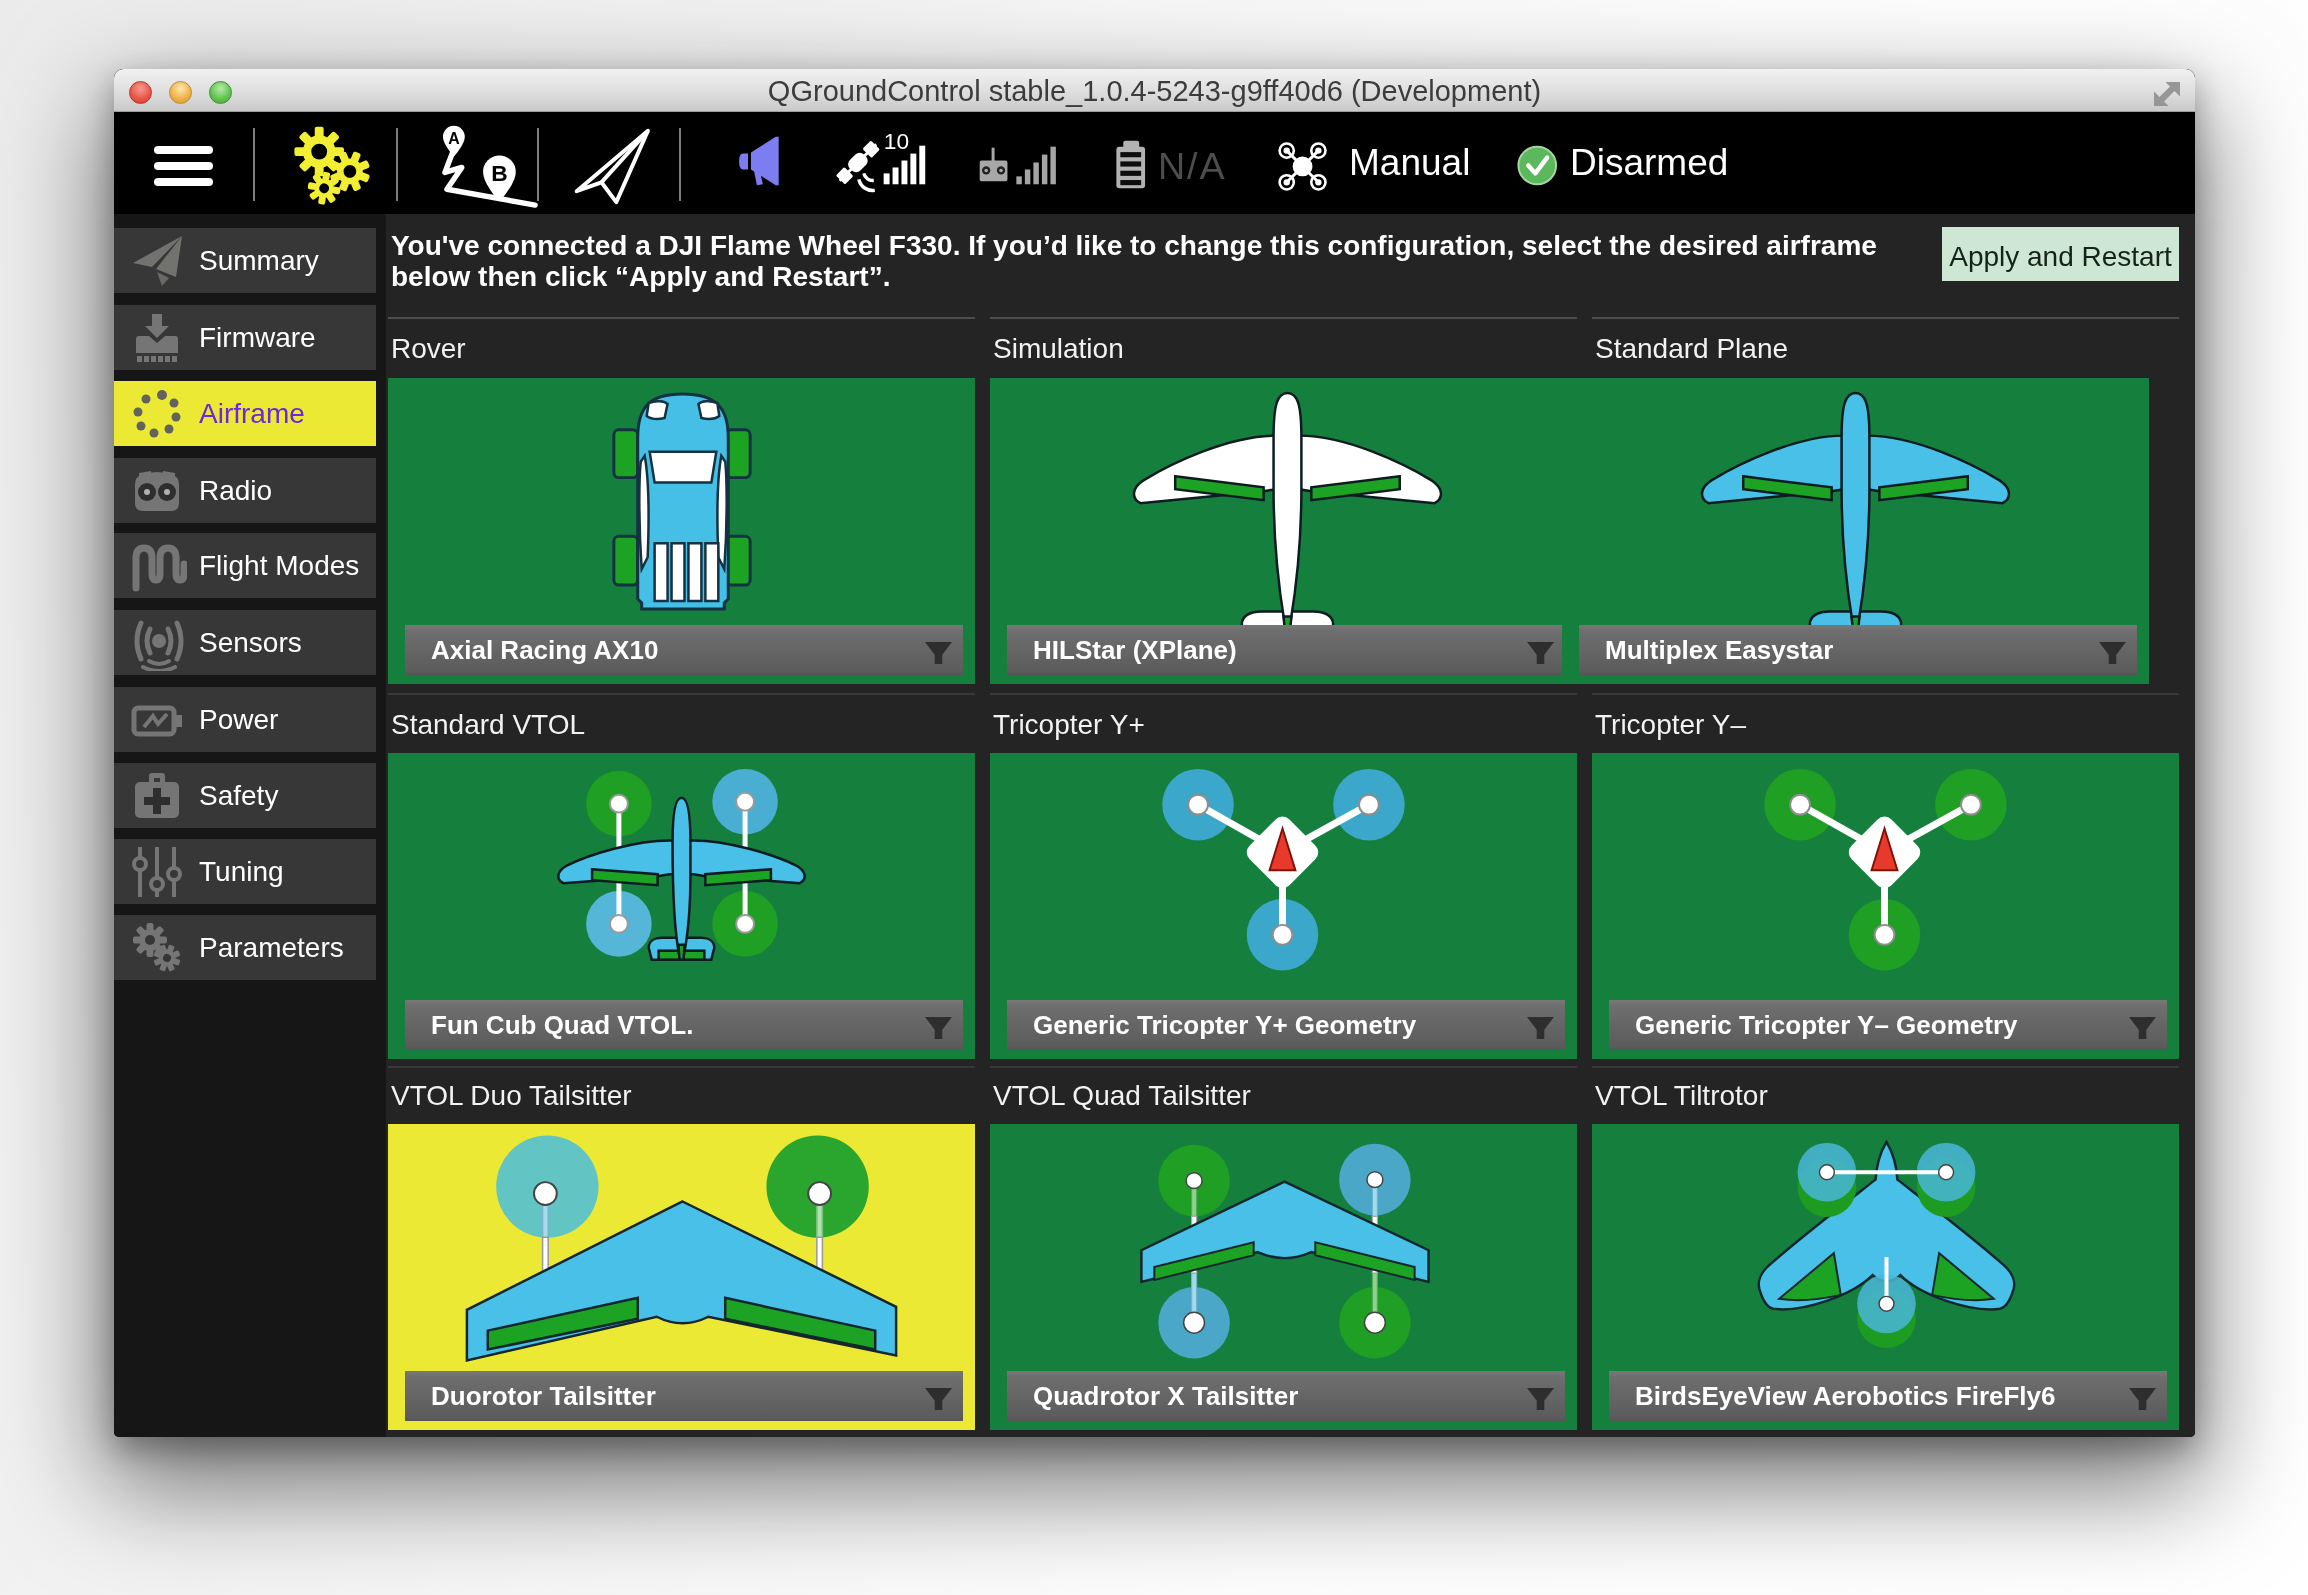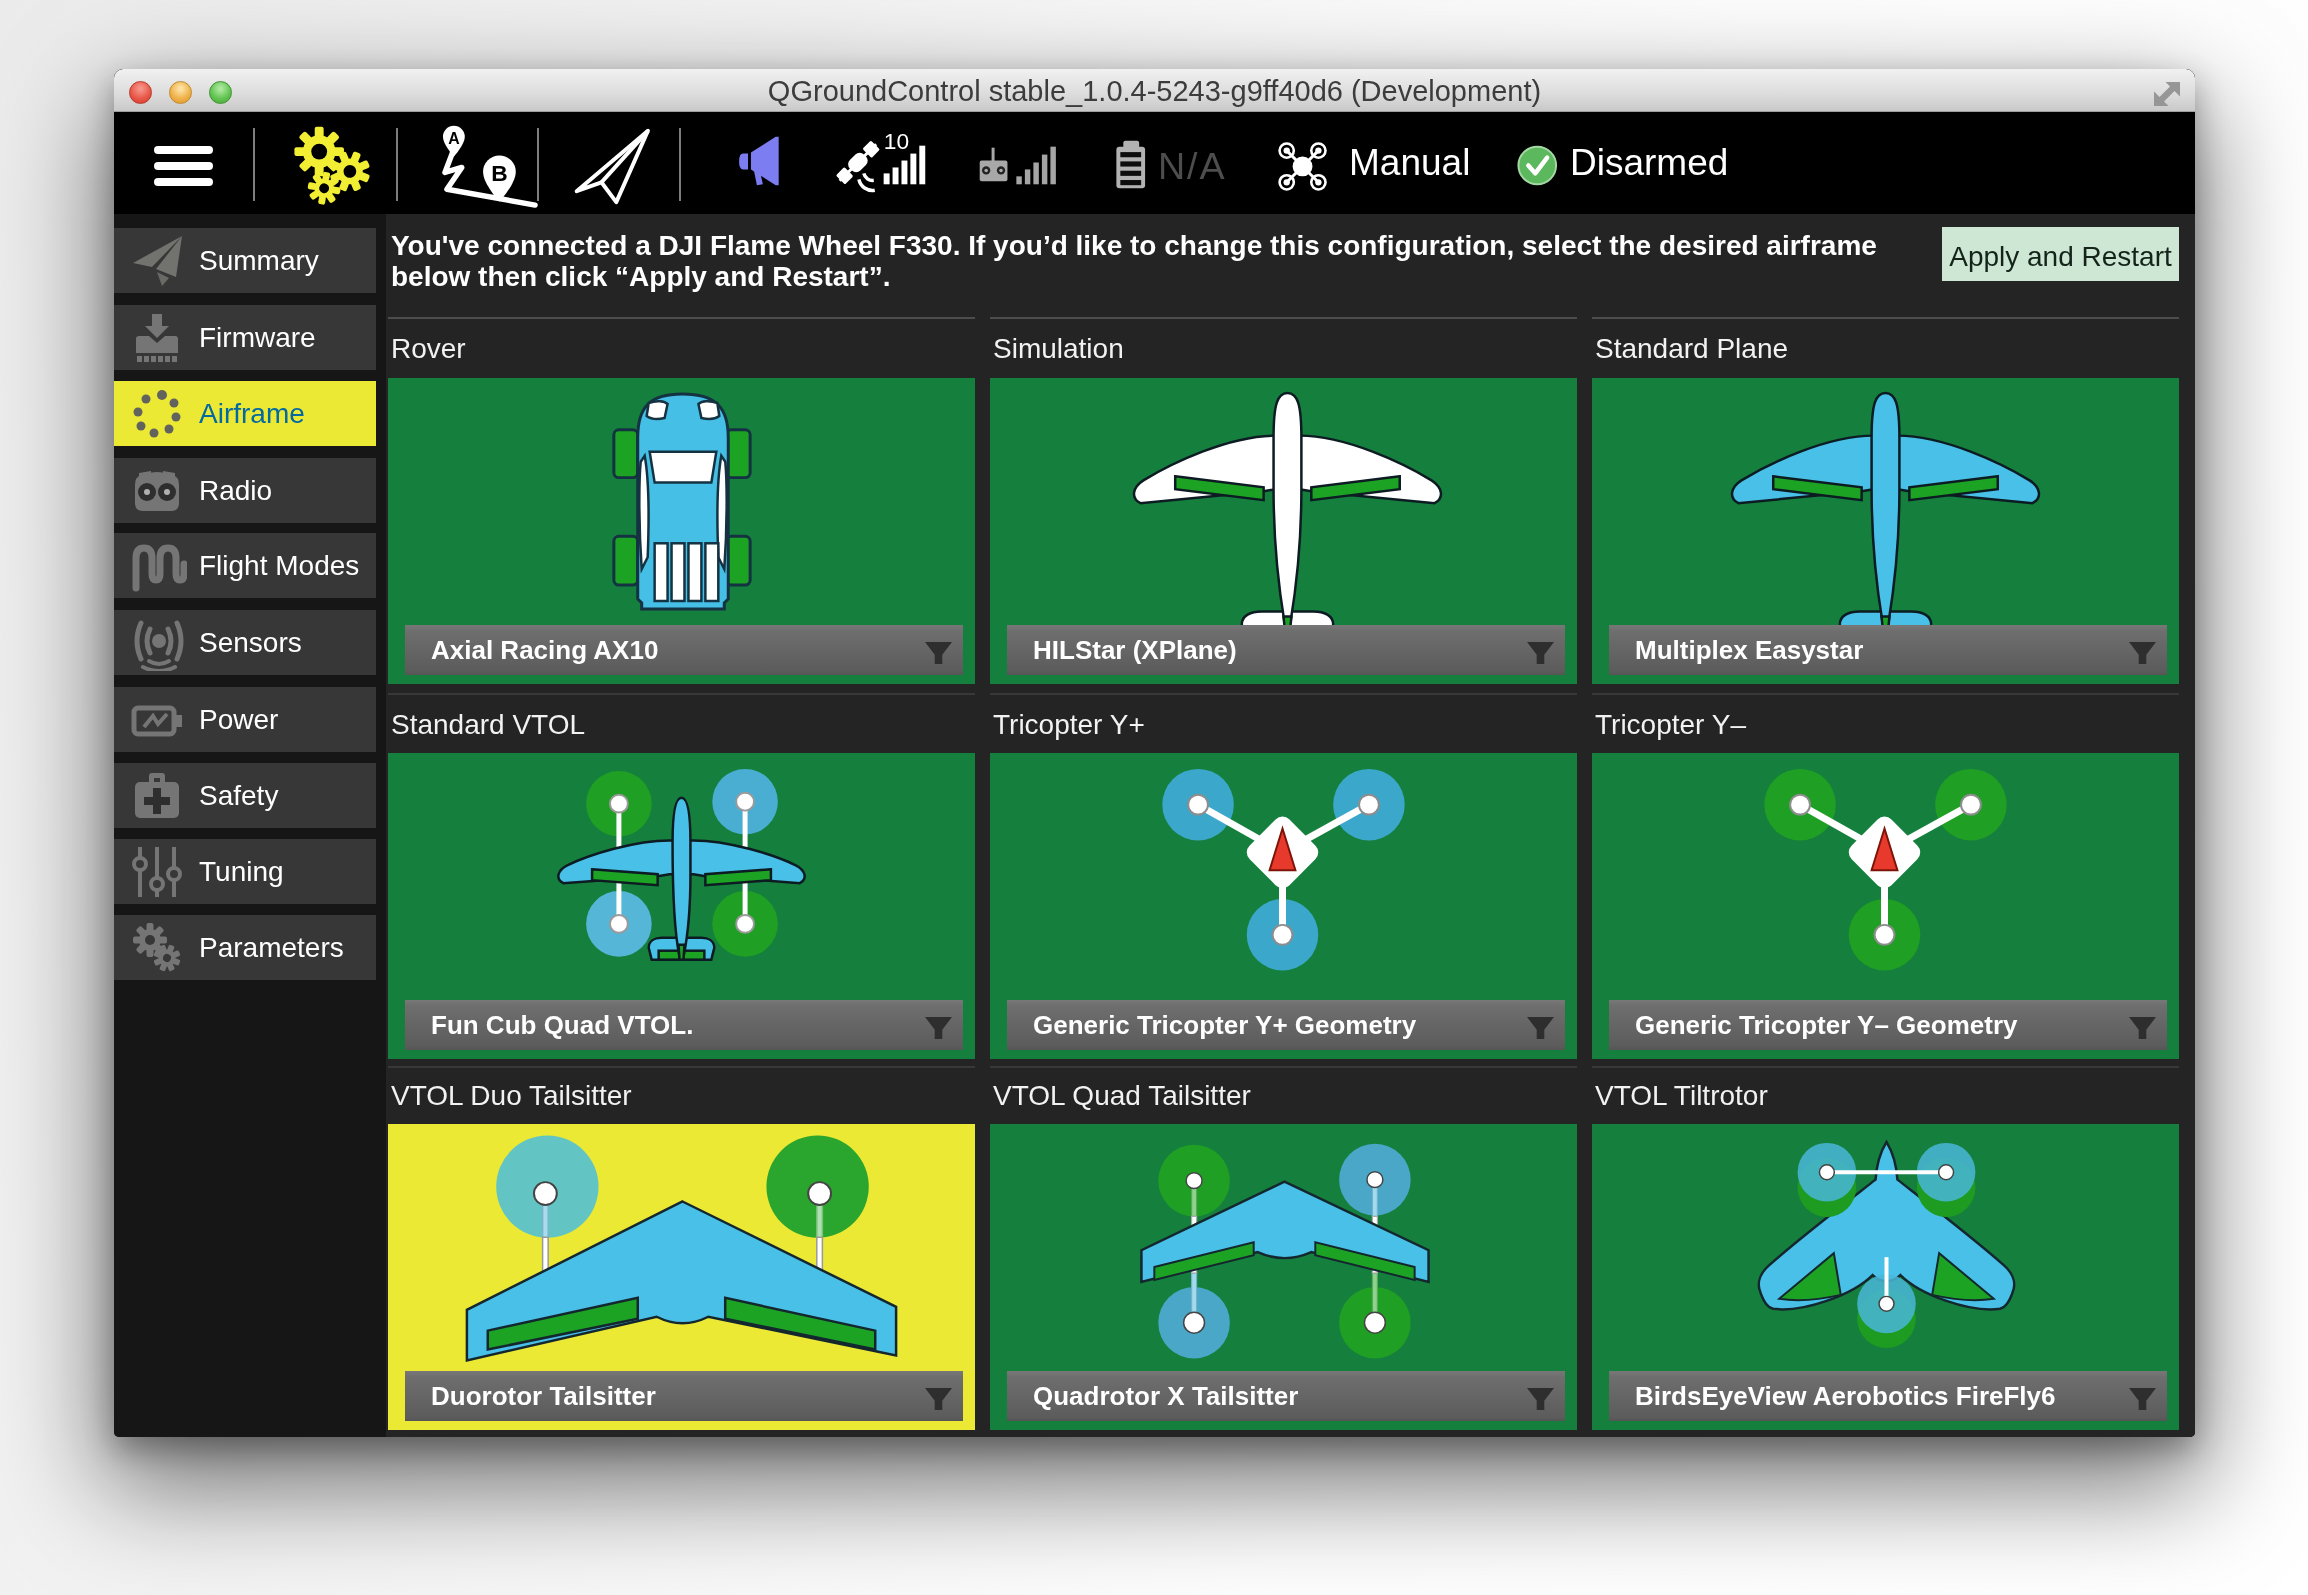--- a/index.html
+++ b/index.html
@@ -40,21 +40,21 @@
   .ttext { position:absolute; color:#fff; font-size:37px; line-height:102px; height:102px; }
   
   #content { position:absolute; left:0; top:145px; right:0; bottom:0; background:#161616; }
   #mainpanel { position:absolute; left:272px; top:0; right:0; bottom:0; background:#242424; }
   .sbtn {
     position:absolute; left:0; width:262px; height:65px; background:#373737;
     color:#fff; font-size:28px; line-height:65px;
   }
   .sbtn span { position:absolute; left:85px; }
   .sbtn svg { position:absolute; left:17px; top:50%; transform:translateY(-50%); }
-  .sbtn.sel { background:#ece934; color:#0369a1; }
+  .sbtn.sel { background:#ece934; color:#6d28d9; }
   #message {
     position:absolute; left:277px; top:16px; width:1552px;
     color:#fff; font-size:28px; font-weight:bold; line-height:31px;
   }
   #applybtn {
     position:absolute; left:1828px; top:13px; width:237px; height:54px;
     background:#cee7d4; color:#14241a; font-size:28px; line-height:60px; text-align:center;
   }
   .divider { position:absolute; width:587px; height:2px; background:#4d4d4d; }
   .divider.dim { background:#383838; }
@@ -279,21 +279,21 @@
           <rect x="266" y="251" width="64" height="9" fill="#1ca324"></rect>
           <path d="M285,60 C285,26 289,15 299,15 C309,15 313,26 313,60 L313,112 C313,165 308,210 302,246 L296,246 C290,210 285,165 285,112 Z" fill="#fff"></path>
           <path d="M295,240 L303,240 L301,260 L297,260 Z" fill="#1ca324"></path>
         </g>
       </svg>
       <div class="combo">
           <span>HILStar (XPlane)</span>
           <div class="arr"></div>
         </div>
     </div>
-    <div class="cell" style="left:1478px;top:164px;text-decoration:underline;" id="cell-stdplane">
+    <div class="cell" style="left:1448px;top:164px;text-decoration:underline;" id="cell-stdplane">
       <svg class="vehicle" style="left:0;top:0;" width="587" height="306" viewBox="0 0 590 308">
         <g stroke="#0d1b22" stroke-width="2.5">
           <path d="M283,58 C236,58 178,86 150,103 C139,110 137,121 147,126 L271,114 L283,112 L307,112 L319,114 L443,126 C453,121 451,110 440,103 C412,86 354,58 307,58 Z" fill="#49c0e7"></path>
           <path d="M182,99 L271,110 L271,123 L182,112 Z" fill="#1ca324"></path>
           <path d="M408,99 L319,110 L319,123 L408,112 Z" fill="#1ca324"></path>
           <path d="M249,248 C249,239 258,235 269,235 L321,235 C332,235 341,239 341,248 L337,260 L253,260 Z" fill="#49c0e7"></path>
           <rect x="262" y="251" width="64" height="9" fill="#1ca324"></rect>
           <path d="M281,60 C281,26 285,15 295,15 C305,15 309,26 309,60 L309,112 C309,165 304,210 298,246 L292,246 C286,210 281,165 281,112 Z" fill="#49c0e7"></path>
           <path d="M291,240 L299,240 L297,260 L293,260 Z" fill="#1ca324"></path>
         </g>

